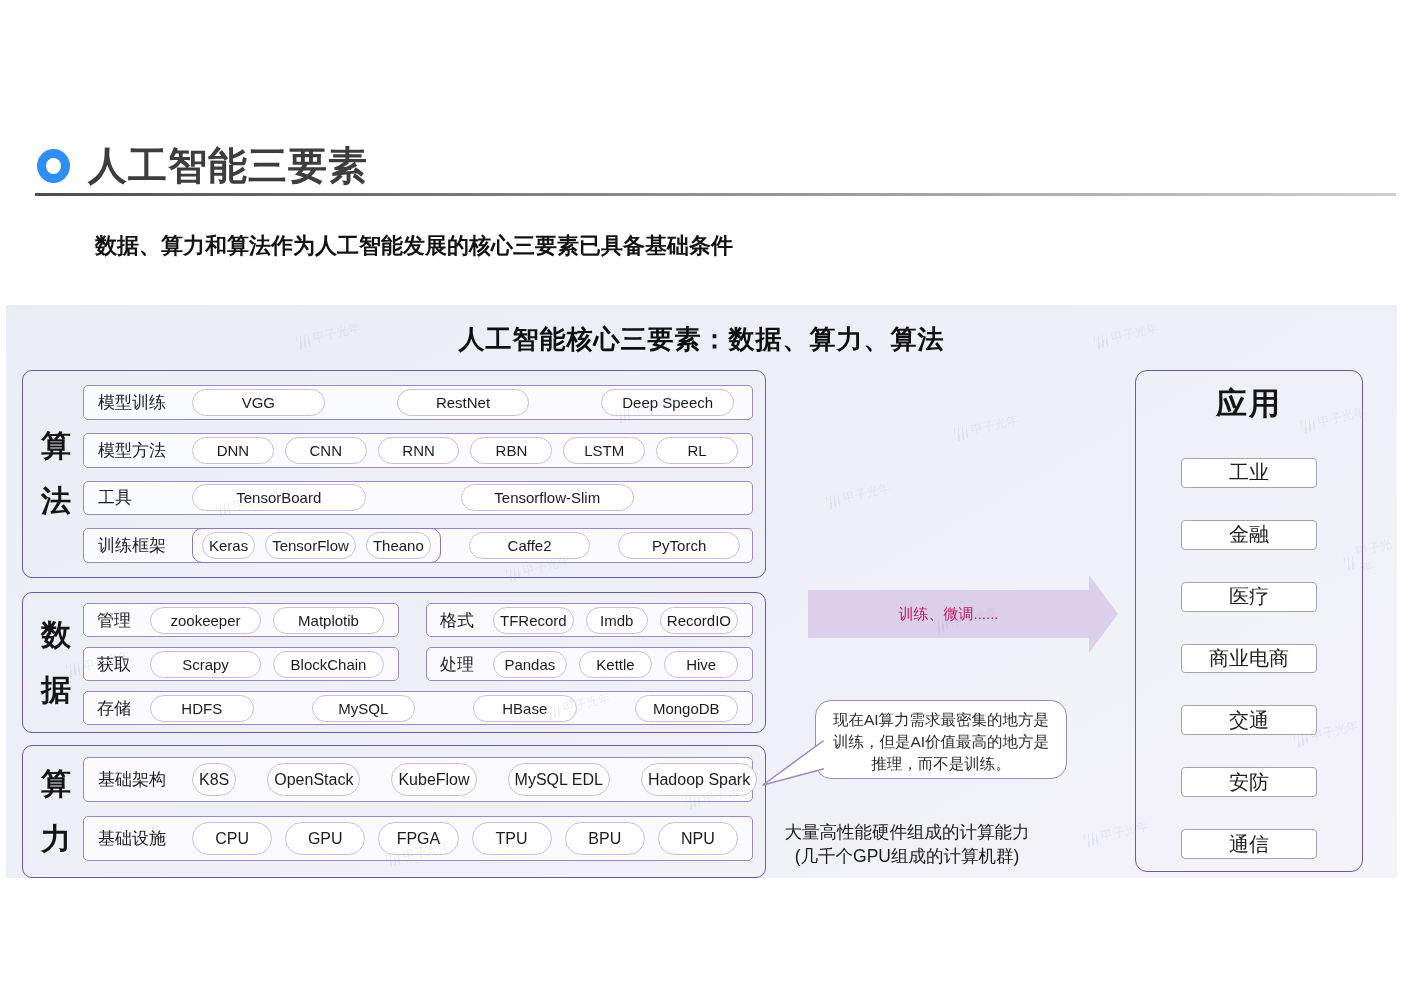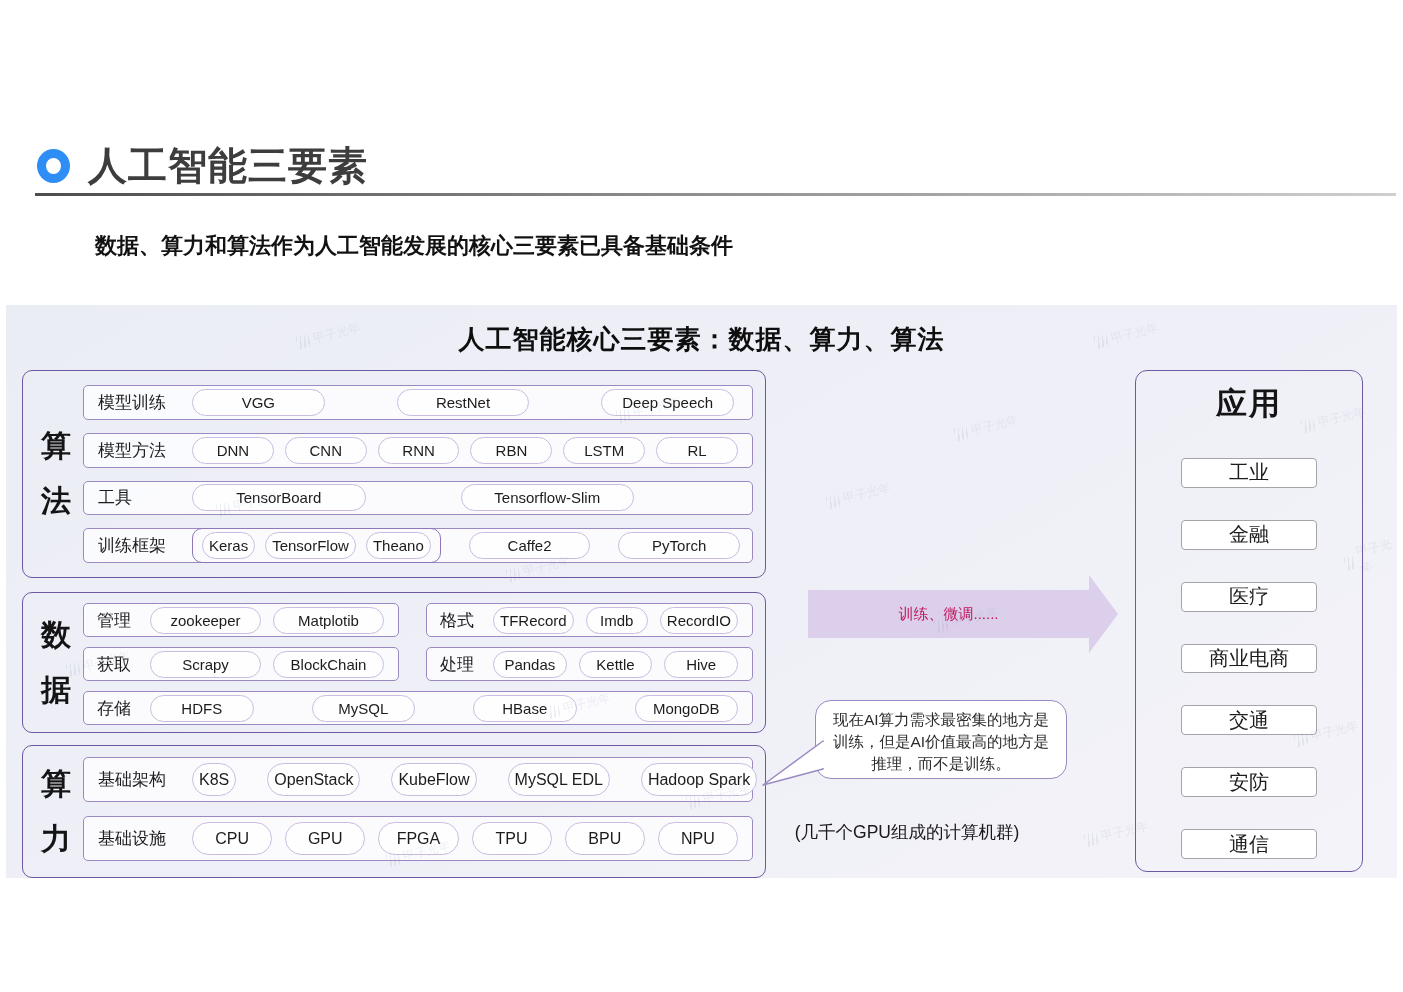--- a/index.html
+++ b/index.html
@@ -238,20 +238,21 @@
     </div>
     <div class="flow-arrow-head"></div>
 
     <div class="callout">现在AI算力需求最密集的地方是训练，但是AI价值最高的地方是推理，而不是训练。</div>
     <svg class="callout-tail" viewBox="0 0 66 58">
       <polygon points="64,8 64,36 4,52" fill="#ffffff" stroke="#9b8ac2" stroke-width="1.5" stroke-linejoin="round"></polygon>
       <rect x="63" y="9" width="3" height="26" fill="#ffffff"></rect>
     </svg>
 
     <div class="hw-note">
+      <div>大量高性能硬件组成的计算能力</div>
       <div>(几千个GPU组成的计算机群)</div>
     </div>
 
     <div class="app-box">
       <div class="app-title">应用</div>
       <div class="app-items">
           <div class="app-item">工业</div>
           <div class="app-item">金融</div>
           <div class="app-item">医疗</div>
           <div class="app-item">商业电商</div>

